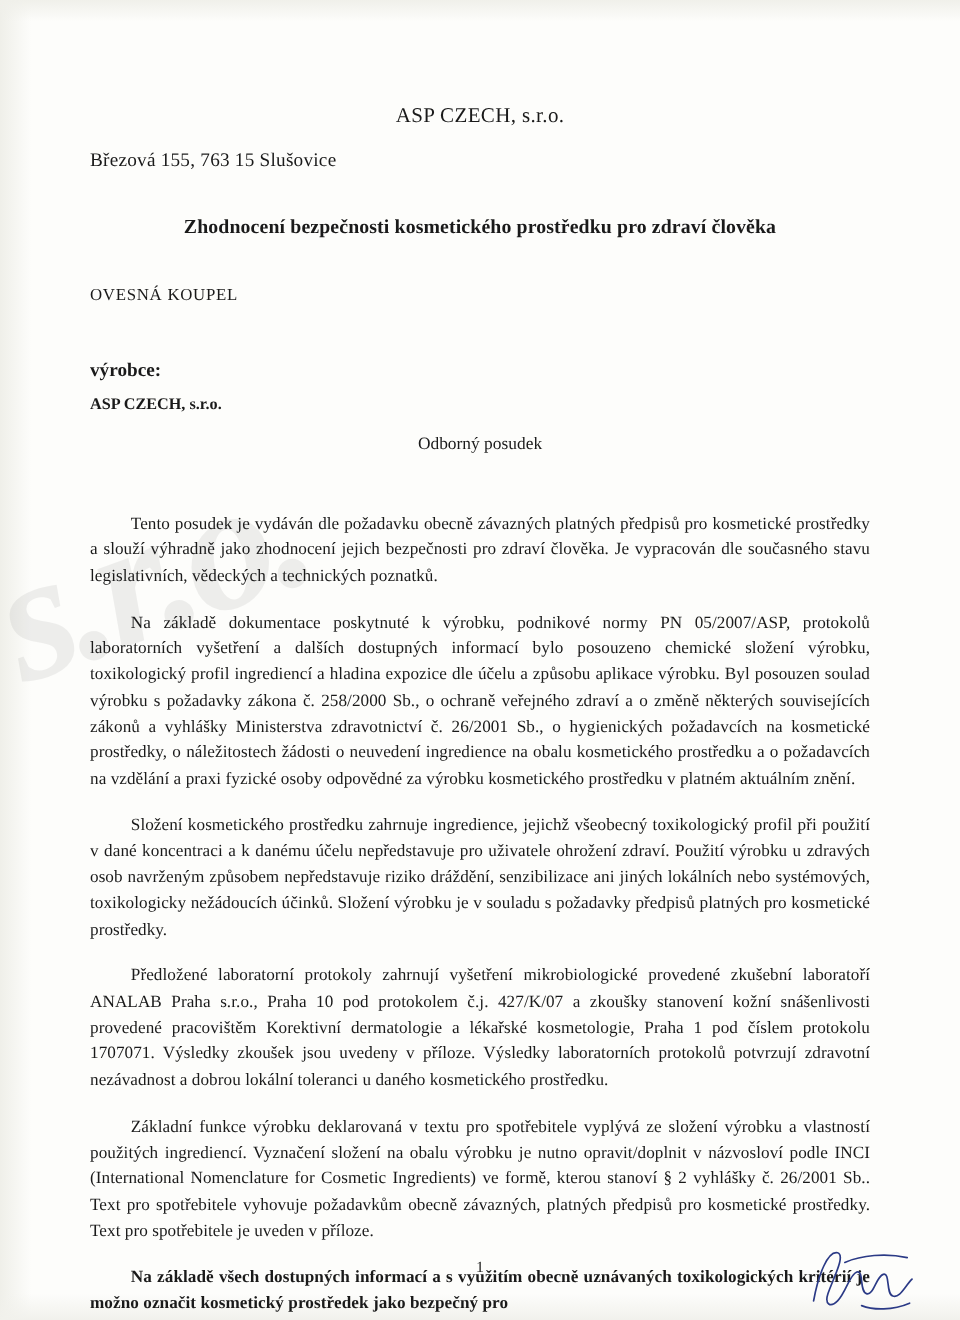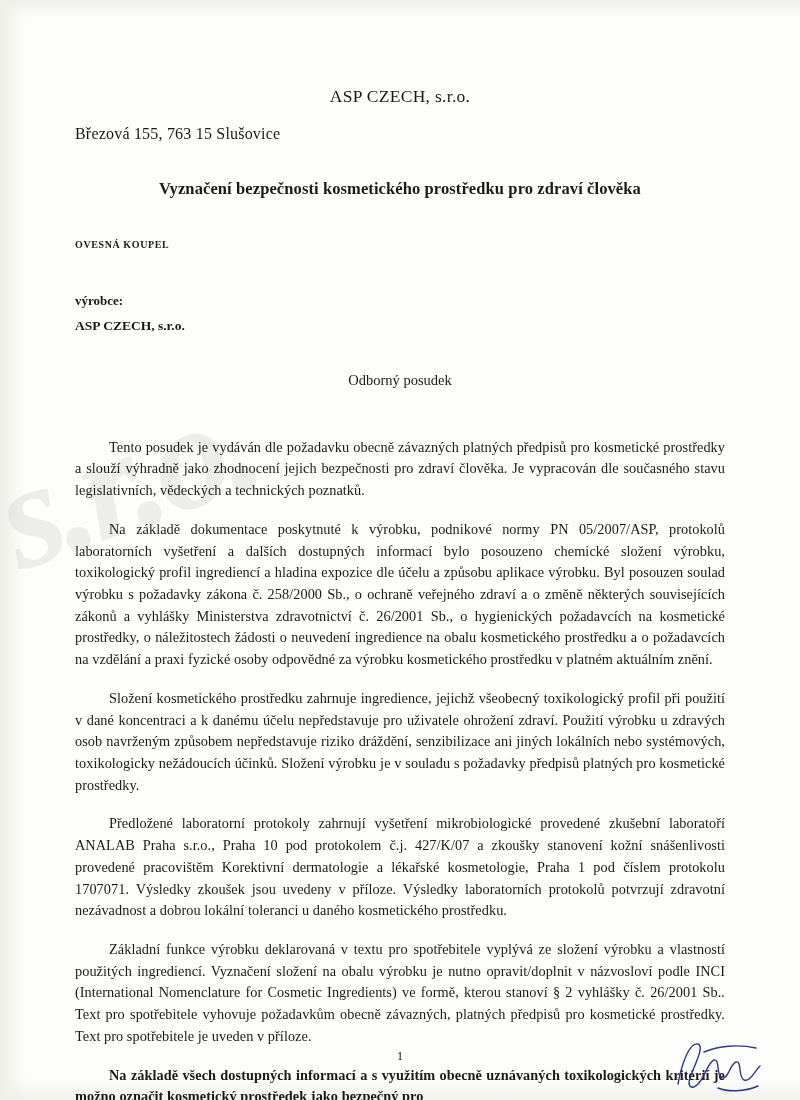--- a/index.html
+++ b/index.html
@@ -88,41 +88,41 @@
 
   .doc-title {
     text-align: center;
     font-size: 16.5px;
     font-weight: bold;
     margin-top: 36px;
     letter-spacing: 0.1px;
   }
 
   .product-name {
-    font-size: 10px;
-    font-weight: bold;
+    font-size: 14px;
+    font-weight: normal;
     margin-top: 40px;
     letter-spacing: 0.6px;
   }
 
   .maker-block {
     margin-top: 38px;
     font-size: 13.5px;
     font-weight: bold;
     line-height: 1.95;
   }
   .maker-label {
-    font-size: 13px;
+    font-size: 16px;
     font-weight: bold;
   }
 
   .subtitle {
     text-align: center;
     font-size: 14.5px;
-    margin-top: 32px;
+    margin-top: 11px;
     font-style: normal;
   }
 
   p.body-par {
     font-size: 14.3px;
     line-height: 1.52;
     text-align: justify;
     text-indent: 34px;
     margin: 17px 0 0 0;
     letter-spacing: 0.05px;
@@ -161,21 +161,21 @@
   <div class="scan-edge-top"></div>
   <div class="scan-edge-bottom"></div>
 
   <div class="watermark">s.r.o.</div>
 
   <div class="content">
 
     <div class="company-name">ASP CZECH, s.r.o.</div>
     <div class="company-addr">Březová 155, 763 15  Slušovice</div>
 
-    <div class="doc-title">Vyznačení bezpečnosti kosmetického prostředku pro zdraví člověka</div>
+    <div class="doc-title">Zhodnocení bezpečnosti kosmetického prostředku pro zdraví člověka</div>
 
     <div class="product-name">OVESNÁ KOUPEL</div>
 
     <div class="maker-block">
       <div class="maker-label">výrobce:</div>
       <div>ASP CZECH, s.r.o.</div>
     </div>
 
     <div class="subtitle">Odborný posudek</div>
 

